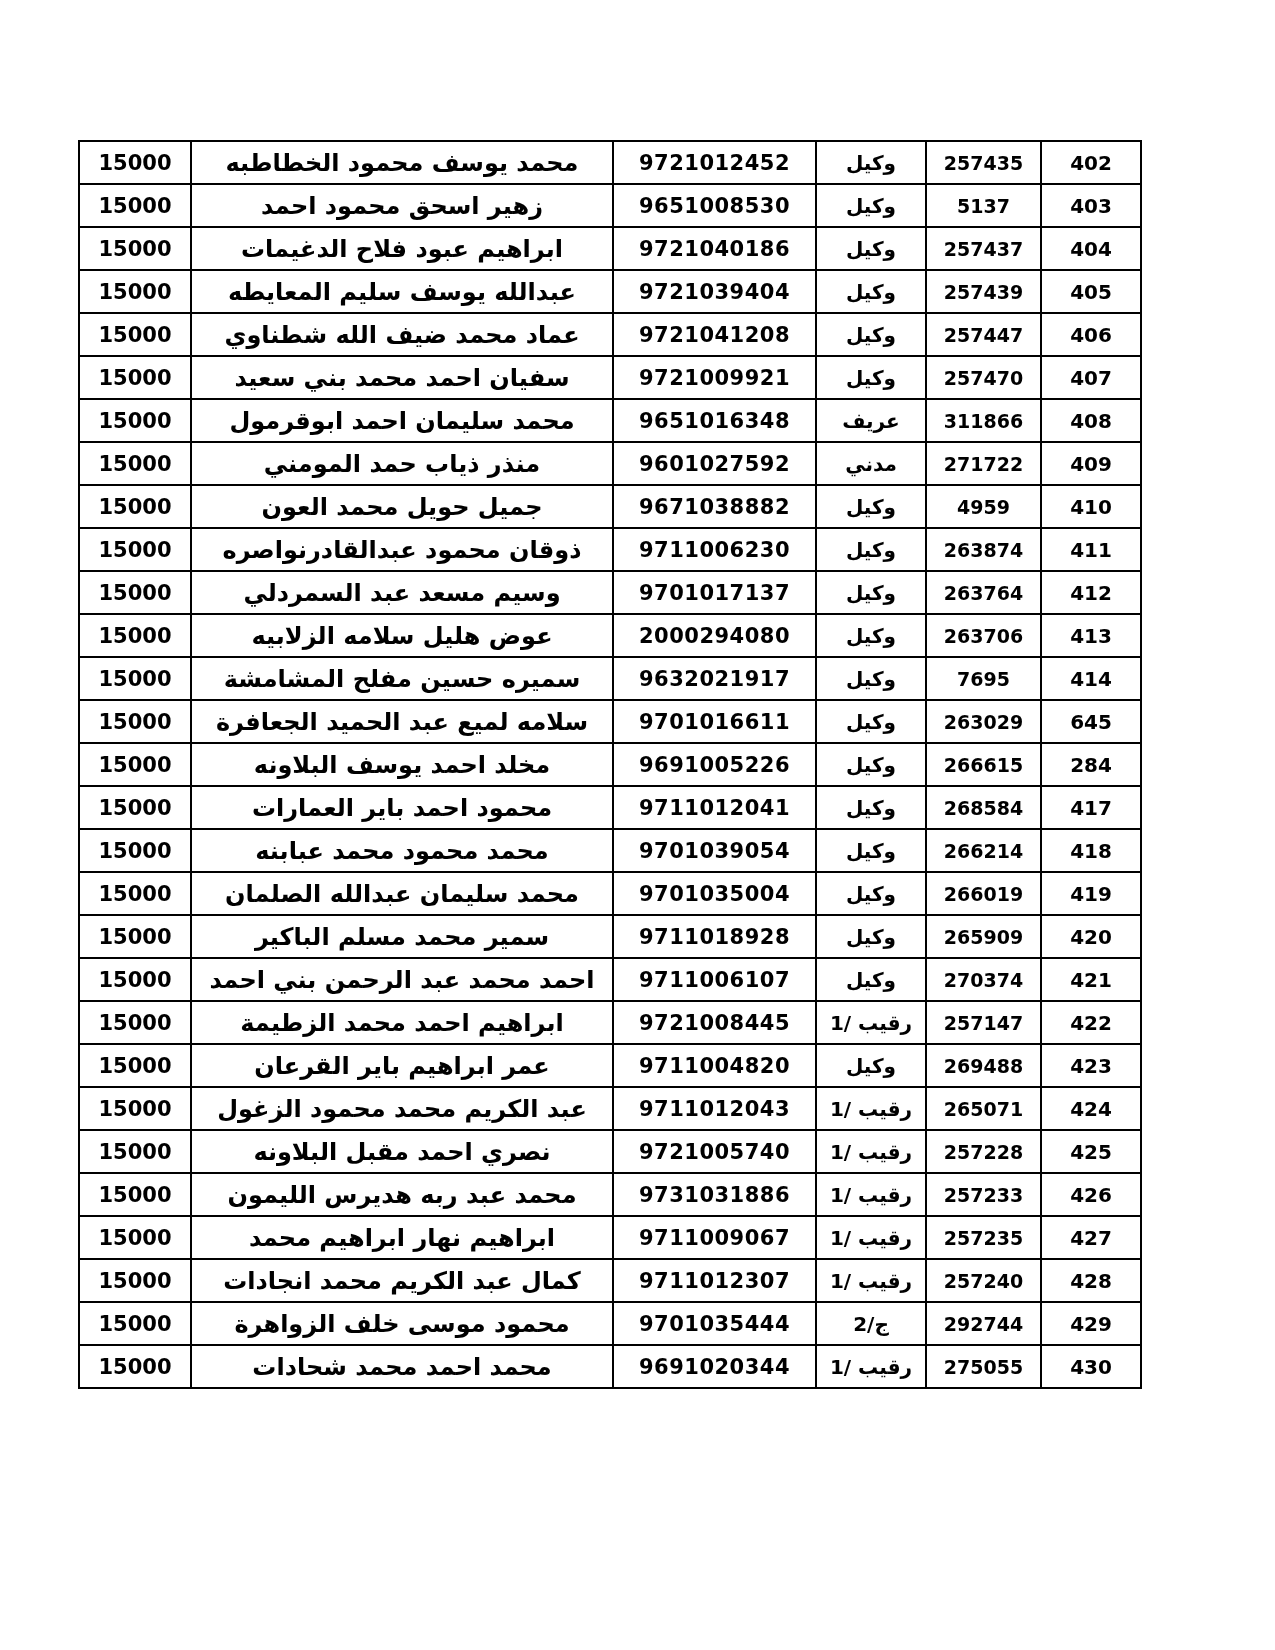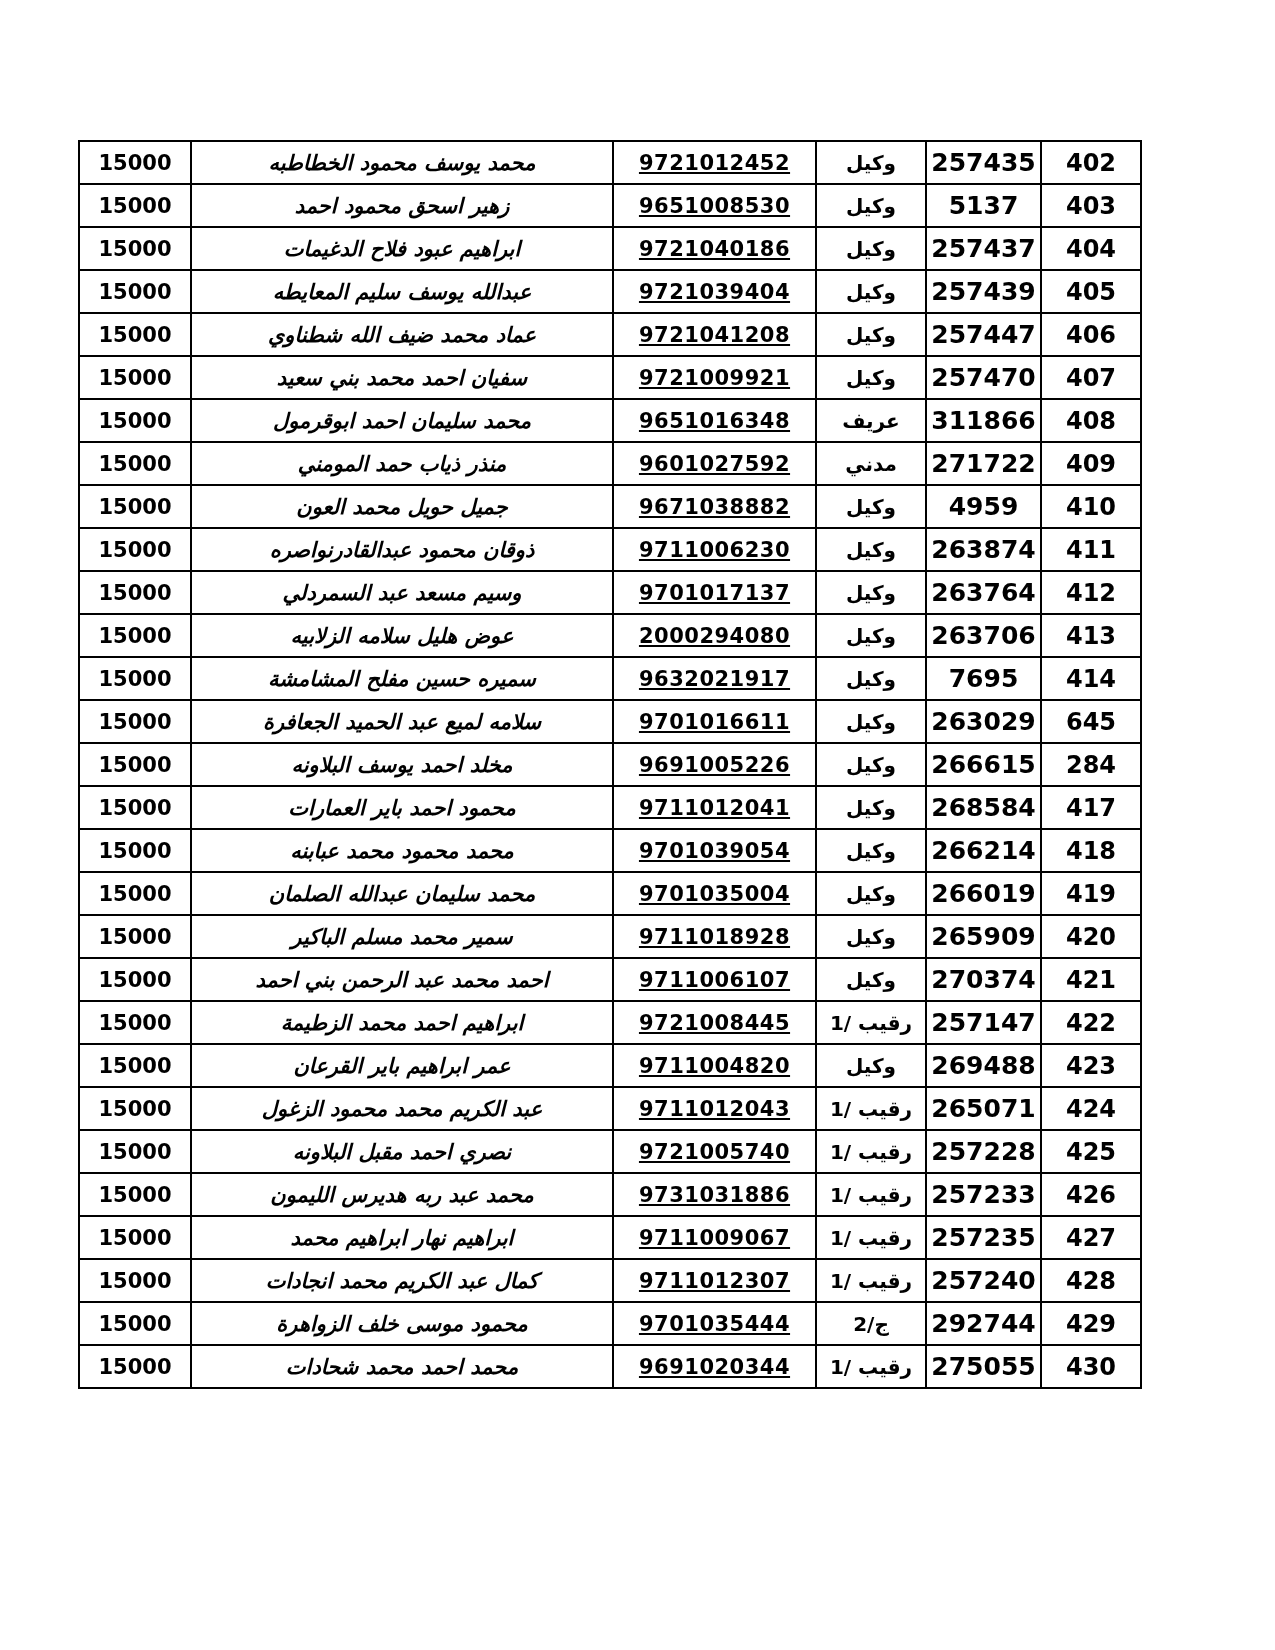--- a/index.html
+++ b/index.html
@@ -30,25 +30,25 @@
     border: 2px solid #000000;
     height: 39px;
     text-align: center;
     vertical-align: middle;
     font-weight: bold;
     color: #000000;
     padding: 1px 4px;
     overflow: hidden;
     white-space: nowrap;
   }
-  td.c-serial   { font-size: 24px; }
-  td.c-badge    { font-size: 25px; }
+  td.c-serial   { font-size: 20px; }
+  td.c-badge    { font-size: 19px; }
   td.c-rank     { font-size: 20px; margin-top: 41px; }
-  td.c-natid    { font-size: 21px; letter-spacing: 0.5px; text-decoration: underline; }
-  td.c-name     { font-size: 21px; font-style: italic; }
+  td.c-natid    { font-size: 21px; letter-spacing: 0.5px; }
+  td.c-name     { font-size: 24px; }
   td.c-amount   { font-size: 21px; }
 </style>
 </head>
 <body>
 
 <div class="page">
 
   <table class="roster">
     <colgroup>
       <col style="width:100px">

